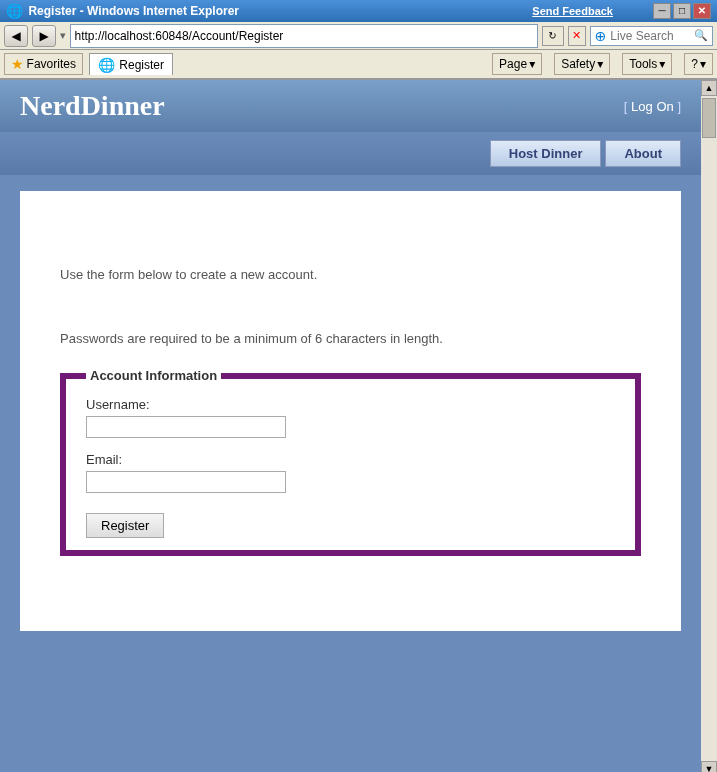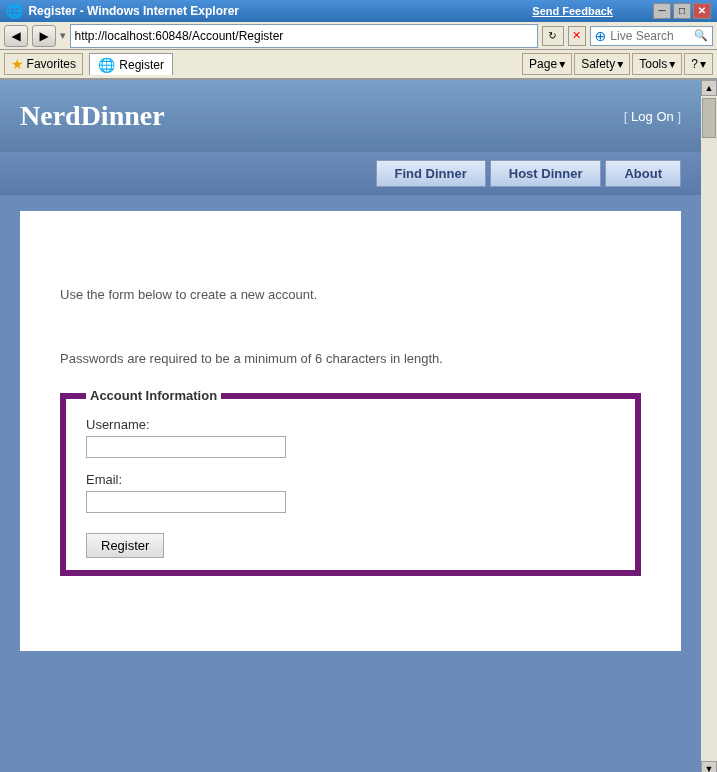--- a/index.html
+++ b/index.html
@@ -74,21 +74,21 @@
     .star-icon { color: #f0a000; font-size: 14px; }
     .tab-strip {
       display: flex; align-items: center; flex: 1;
     }
     .tab-item {
       display: flex; align-items: center; gap: 4px;
       background: white; border: 1px solid #999; border-bottom: none;
       padding: 2px 8px; font-size: 12px; cursor: pointer; height: 22px;
     }
     .tab-ie-icon { font-size: 14px; color: #0078d4; }
-    .toolbar-btns { display: flex; gap: 2px; margin-left: auto; }
+    .toolbar-btns { display: flex; gap: 12px; margin-left: auto; }
     .tool-btn {
       background: #ece9d8; border: 1px solid #b0a090; padding: 2px 6px;
       cursor: pointer; font-size: 12px; height: 22px; display: flex; align-items: center; gap: 2px;
     }
 
     
     .browser-content {
       display: flex;
       width: 717px;
       height: 697px; 
@@ -121,21 +121,21 @@
       border: 1px solid #999; position: absolute; top: 2px; left: 1px;
     }
 
     
     .site-header {
       background: linear-gradient(to bottom, #7a9fc8, #5b7faa);
       padding: 0 20px 0 20px;
       display: flex;
       align-items: center;
       justify-content: space-between;
-      height: 72px;
+      height: 52px;
     }
     .site-title {
       color: white;
       font-size: 28px;
       font-weight: bold;
       font-family: Georgia, serif;
     }
     .login-link {
       color: white;
       font-size: 13px;
@@ -306,21 +306,20 @@
       <div>
         <a class="login-link">
           <span class="bracket">[</span>
           <span> Log On </span>
           <span class="bracket">]</span>
         </a>
       </div>
     </div>
 
     <div class="nav-bar">
-      <a class="nav-link">Find Dinner</a>
       <a class="nav-link">Host Dinner</a>
       <a class="nav-link">About</a>
     </div>
 
     <div class="content-area">
       <div class="content-box">
         <p class="intro-text">Use the form below to create a new account.</p>
         <p class="intro-text">Passwords are required to be a minimum of 6 characters in length.</p>
 
         <fieldset>

